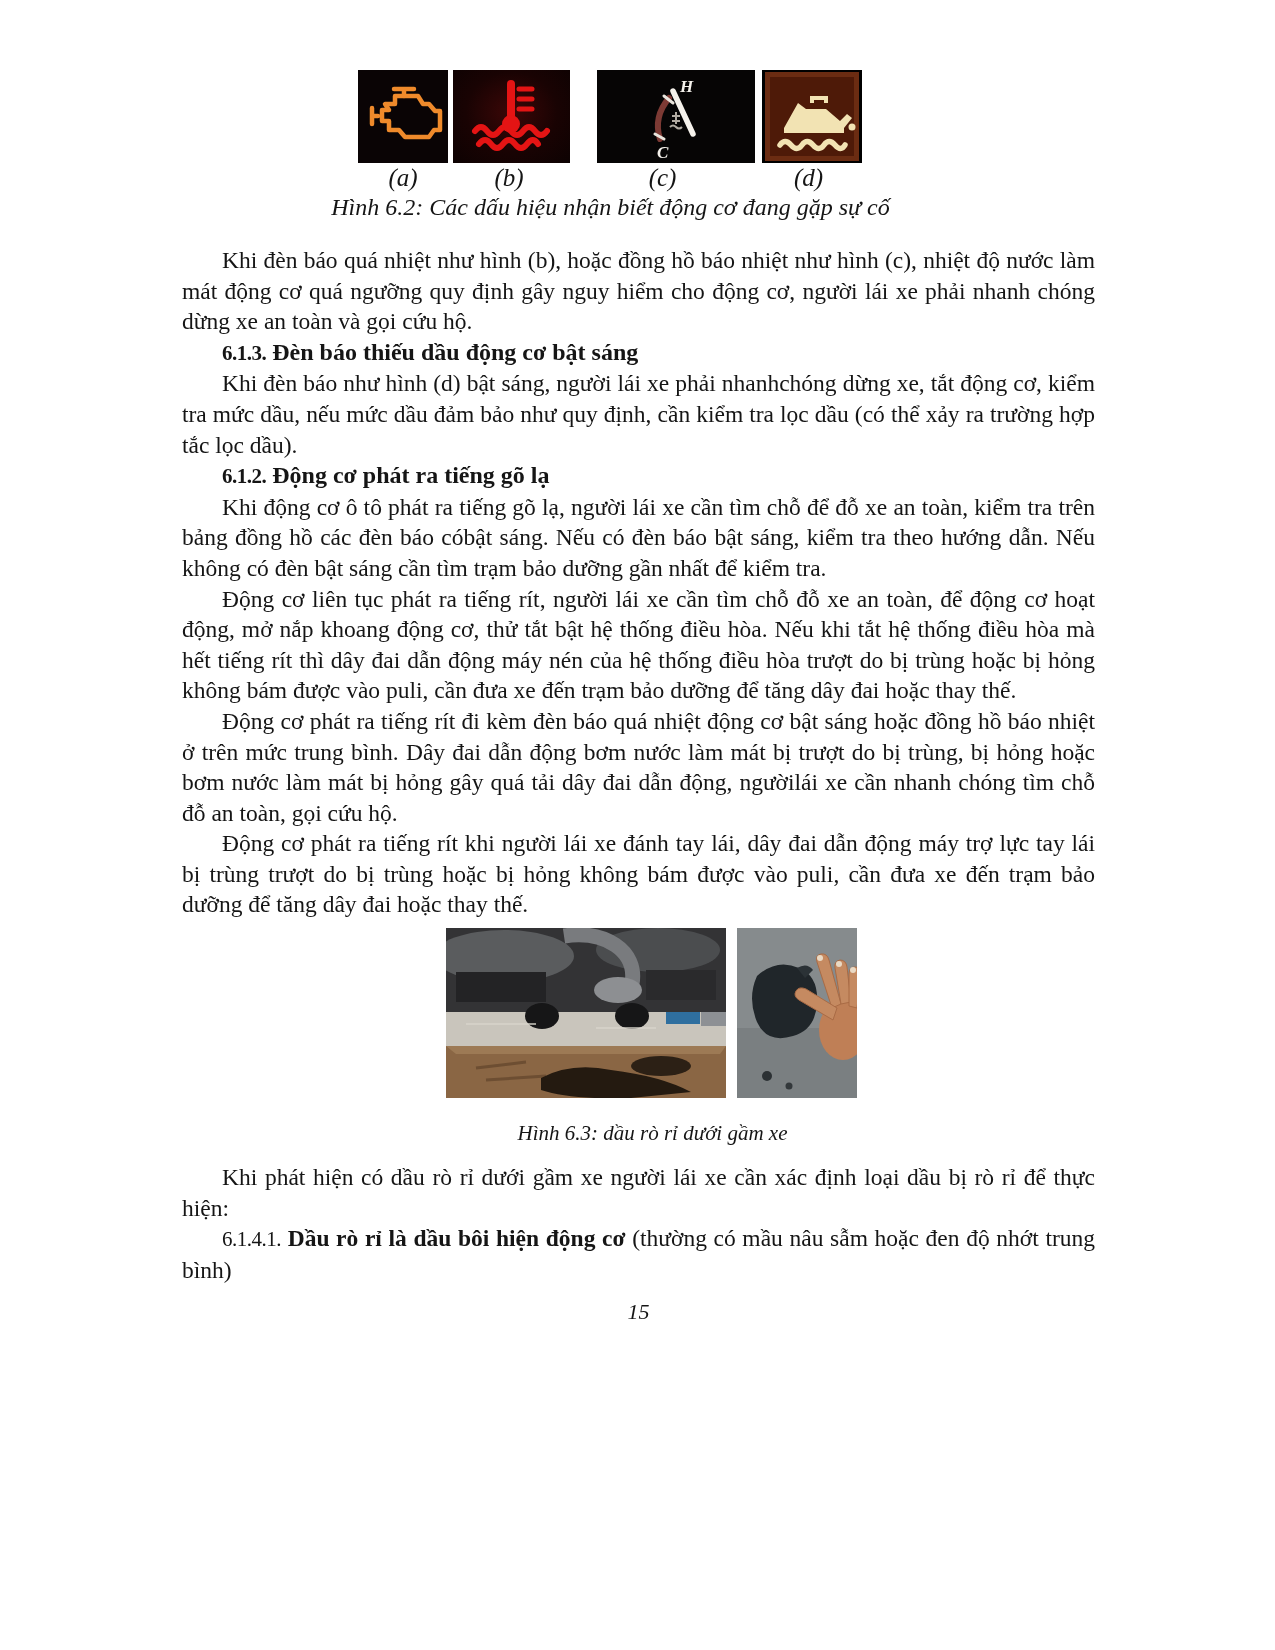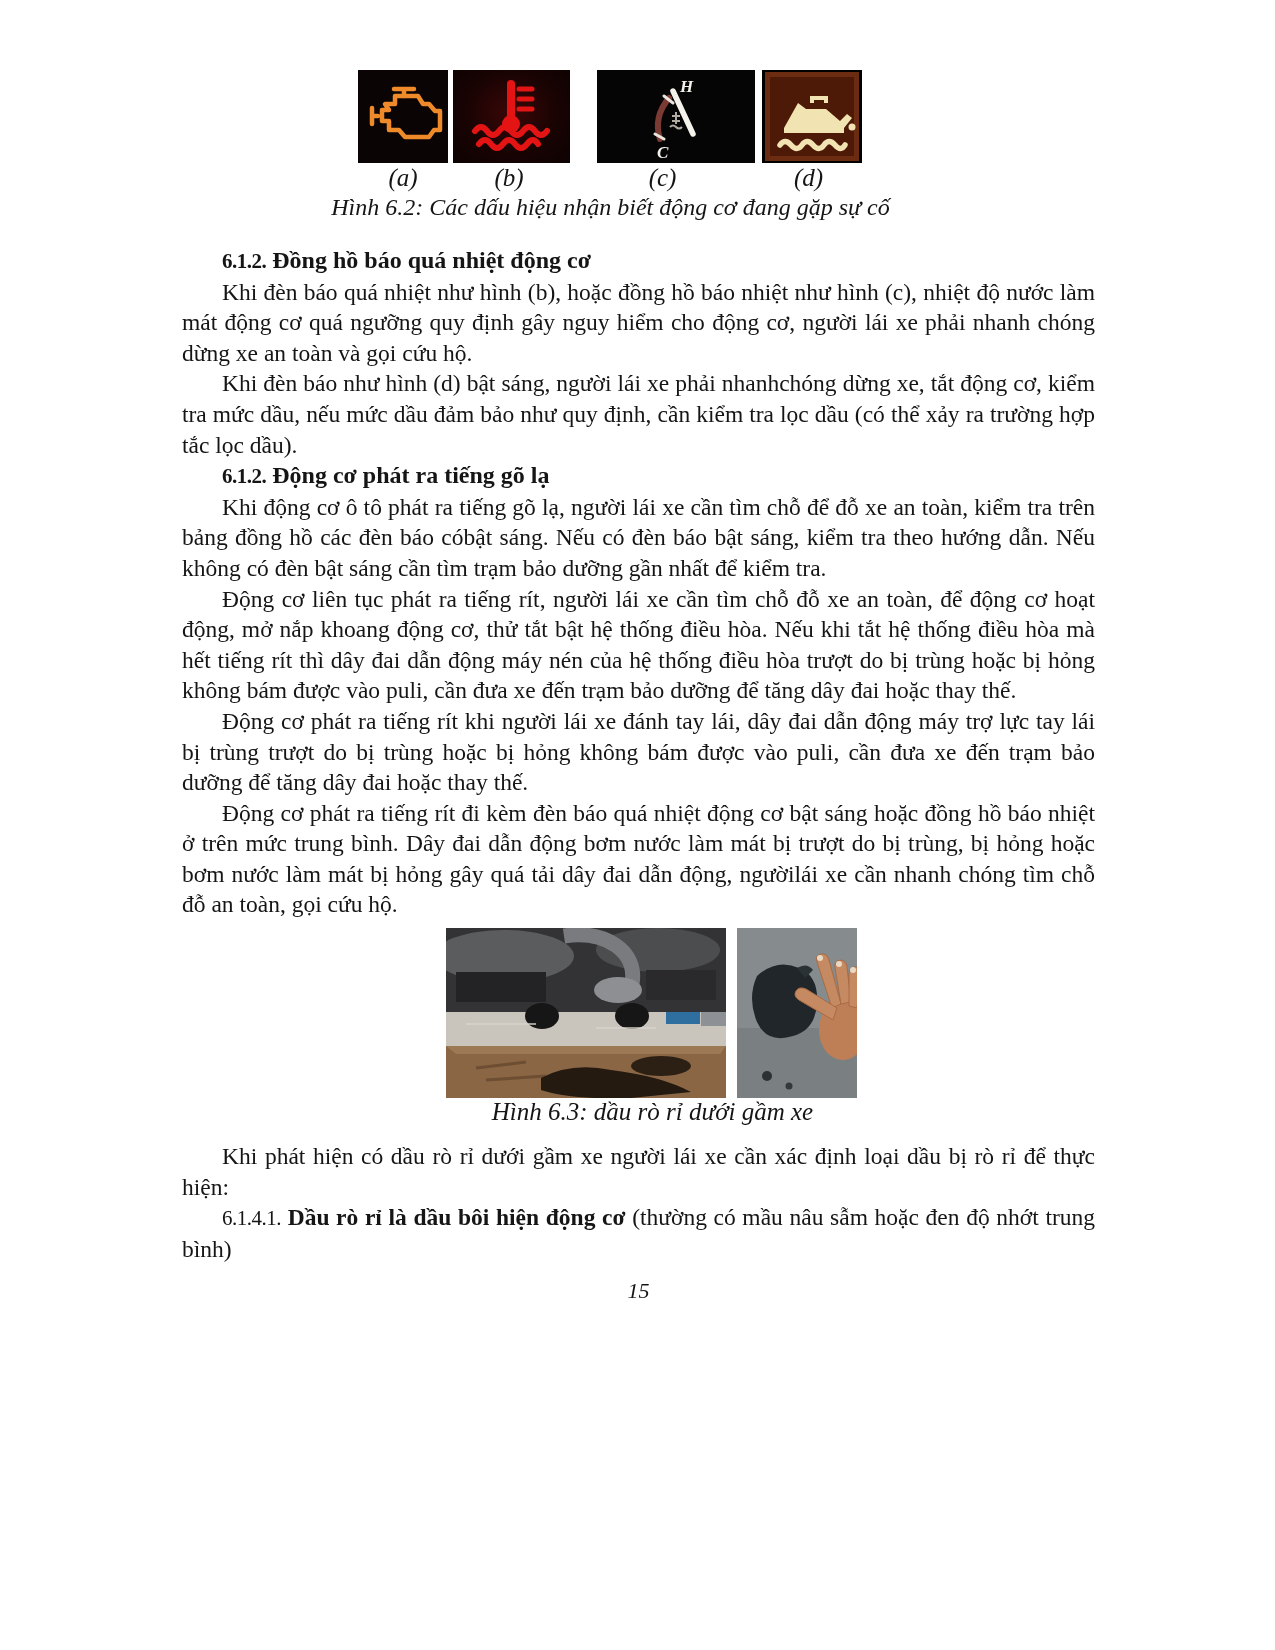--- a/index.html
+++ b/index.html
@@ -38,23 +38,23 @@
   .bodytext h3{font-weight:bold;text-align:left;text-indent:40px;font-size:24px;}
   .hnum{font-size:21px;letter-spacing:-0.5px;}
   .bodytext p{text-indent:40px;}
   
   .fig63{margin-top:8px;}
   .photos-row{display:flex;margin-left:224px;}
   .photo{display:block;height:170px;}
   .photo-left{width:280px;}
   .photo-right{width:120px;margin-left:11px;}
   .fig63-caption{
-    font-style:italic;font-size:25px;line-height:26px;
+    font-style:italic;font-size:21px;line-height:26px;
     text-align:center;width:913px;transform:translateX(-26px);
-    margin-top:1px;margin-bottom:4px;
+    margin-top:22px;margin-bottom:4px;
   }
   .pageno{
     text-align:center;font-size:22px;margin-top:14px;width:913px;font-style:italic;
   }
 </style>
 </head>
 <body>
 
 <div class="page">
 
@@ -121,31 +121,31 @@
         </div>
         <div class="tile-label">(d)</div>
       </div>
 
     </div>
     <figcaption class="fig-caption">Hình 6.2: Các dấu hiệu nhận biết động cơ đang gặp sự cố</figcaption>
   </figure>
 
   <div class="bodytext">
 
-    <h3><span class="hnum">6.1.2.</span> <span>Đồng hồ báo quá nhiệt động cơ</span></h3>
     <p>Khi đèn báo quá nhiệt như hình (b), hoặc  đồng hồ báo nhiệt như hình (c), nhiệt độ nước làm mát động cơ quá ngưỡng quy định gây nguy hiểm cho động cơ, người lái xe phải nhanh chóng dừng xe an toàn và gọi cứu hộ.</p>
 
+    <h3><span class="hnum">6.1.3.</span> <span>Đèn báo thiếu dầu động cơ bật sáng</span></h3>
     <p>Khi đèn báo như hình (d) bật sáng, người lái xe phải nhanhchóng dừng xe, tắt động cơ, kiểm tra mức dầu, nếu mức dầu đảm bảo như quy định, cần kiểm tra lọc dầu (có thể xảy ra trường hợp tắc lọc dầu).</p>
 
     <h3><span class="hnum">6.1.2.</span> <span>Động cơ phát ra tiếng gõ lạ</span></h3>
     <p>Khi động cơ ô tô phát ra tiếng gõ lạ, người lái xe cần tìm chỗ để đỗ xe an toàn, kiểm tra trên bảng đồng hồ các đèn báo cóbật sáng. Nếu có đèn báo bật sáng, kiểm tra theo hướng dẫn. Nếu không có đèn bật sáng cần tìm trạm bảo dưỡng gần nhất để kiểm tra.</p>
 
     <p>Động cơ liên tục phát ra tiếng rít, người lái xe cần tìm chỗ đỗ xe an toàn, để động cơ hoạt động, mở nắp khoang động cơ, thử tắt bật hệ thống điều hòa. Nếu khi tắt hệ thống điều hòa mà hết tiếng rít thì dây đai dẫn động máy nén của hệ thống điều hòa trượt do bị trùng hoặc bị hỏng không bám được vào puli, cần đưa xe đến trạm bảo dưỡng để tăng dây đai hoặc thay thế.</p>
+    <p>Động cơ phát ra tiếng rít đi kèm đèn báo quá nhiệt động cơ bật sáng hoặc đồng hồ báo nhiệt ở trên mức trung bình. Dây đai dẫn động bơm nước làm mát bị trượt do bị trùng, bị hỏng hoặc bơm nước làm mát bị hỏng gây quá tải dây đai dẫn động, ngườilái xe cần nhanh chóng tìm chỗ đỗ an toàn, gọi cứu hộ.</p>
     <p>Động cơ phát ra tiếng rít khi người lái xe đánh tay lái, dây đai dẫn động máy trợ lực tay lái bị trùng trượt do bị trùng hoặc bị hỏng không bám được vào puli, cần đưa xe đến trạm bảo dưỡng để tăng dây đai hoặc thay thế.</p>
-    <p>Động cơ phát ra tiếng rít đi kèm đèn báo quá nhiệt động cơ bật sáng hoặc đồng hồ báo nhiệt ở trên mức trung bình. Dây đai dẫn động bơm nước làm mát bị trượt do bị trùng, bị hỏng hoặc bơm nước làm mát bị hỏng gây quá tải dây đai dẫn động, ngườilái xe cần nhanh chóng tìm chỗ đỗ an toàn, gọi cứu hộ.</p>
 
   </div>
 
   <figure class="fig63">
     <div class="photos-row">
 
       <svg class="photo photo-left" viewBox="0 0 280 170">
         <rect width="280" height="170" fill="#b9b5ad"></rect>
         <rect x="0" y="84" width="280" height="34" fill="#c9c5bc"></rect>
         <rect x="220" y="52" width="34" height="44" fill="#2f6f9f"></rect>

